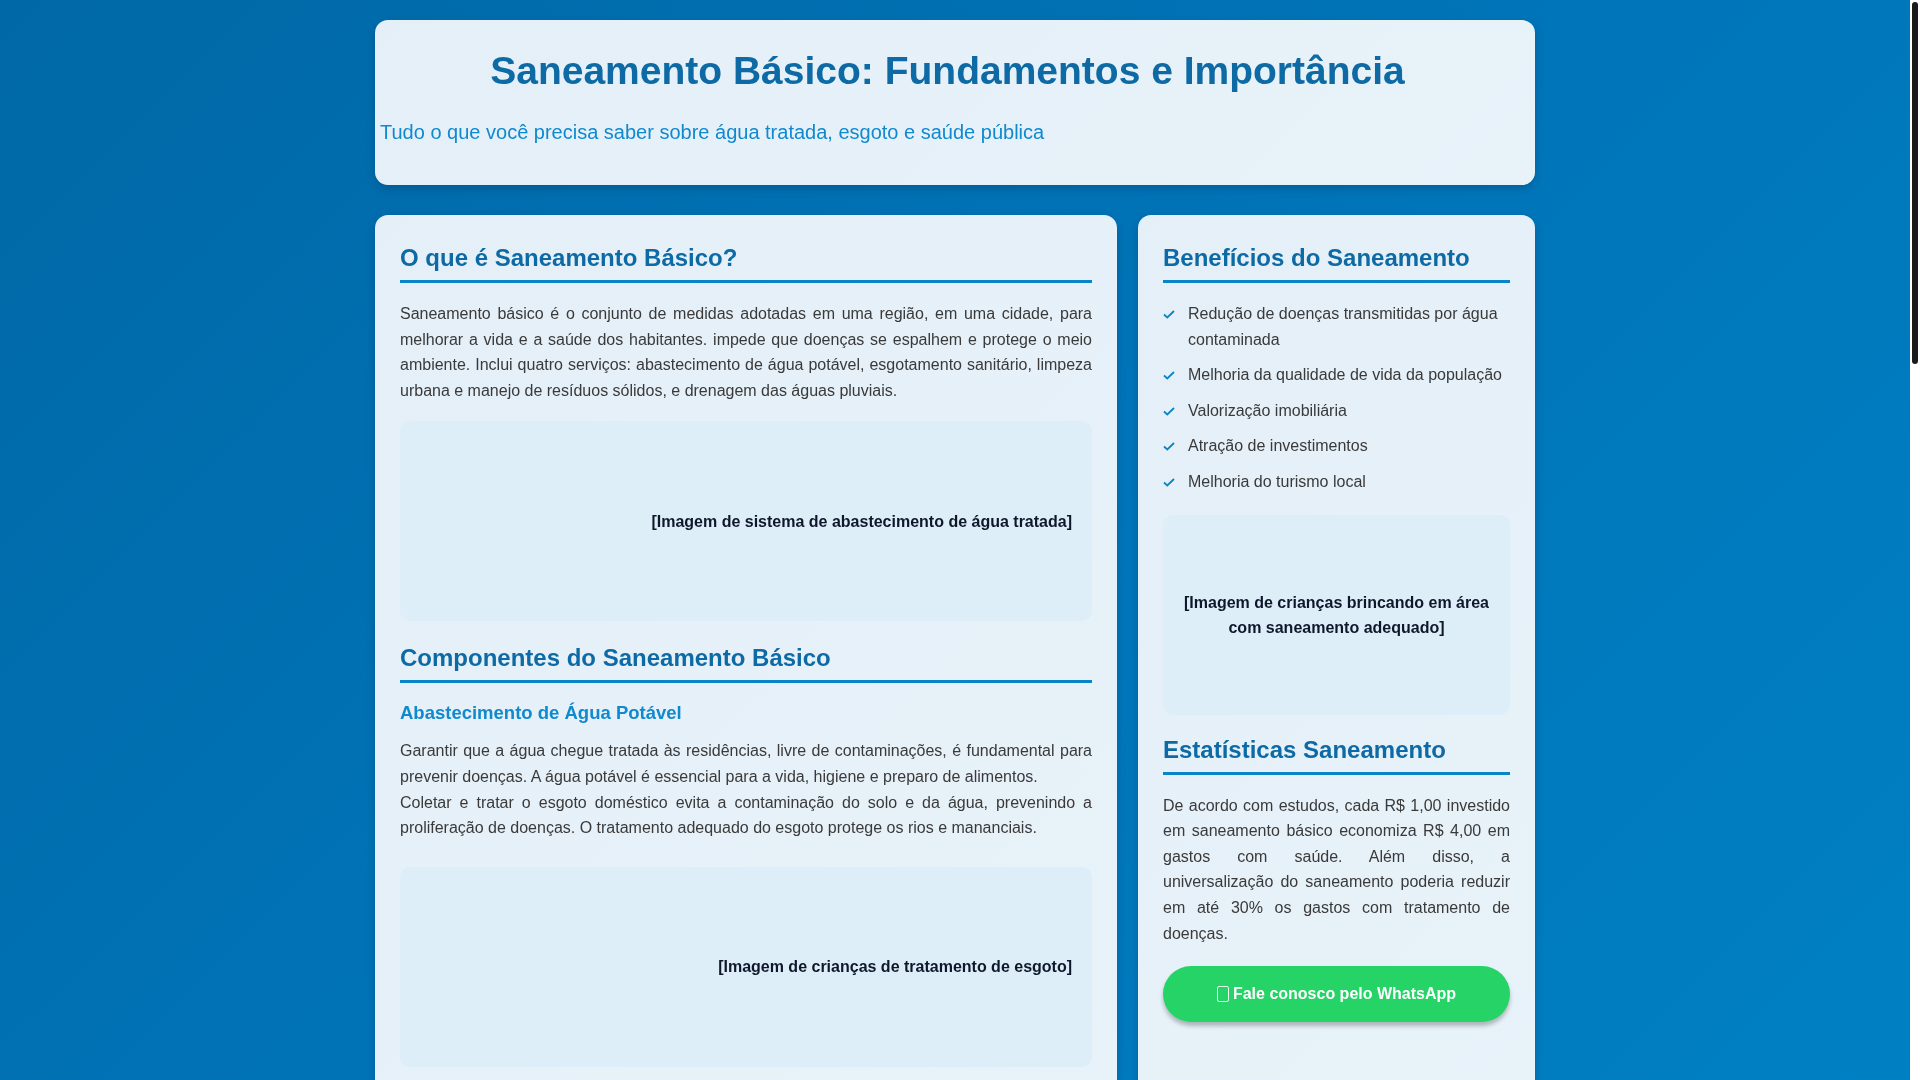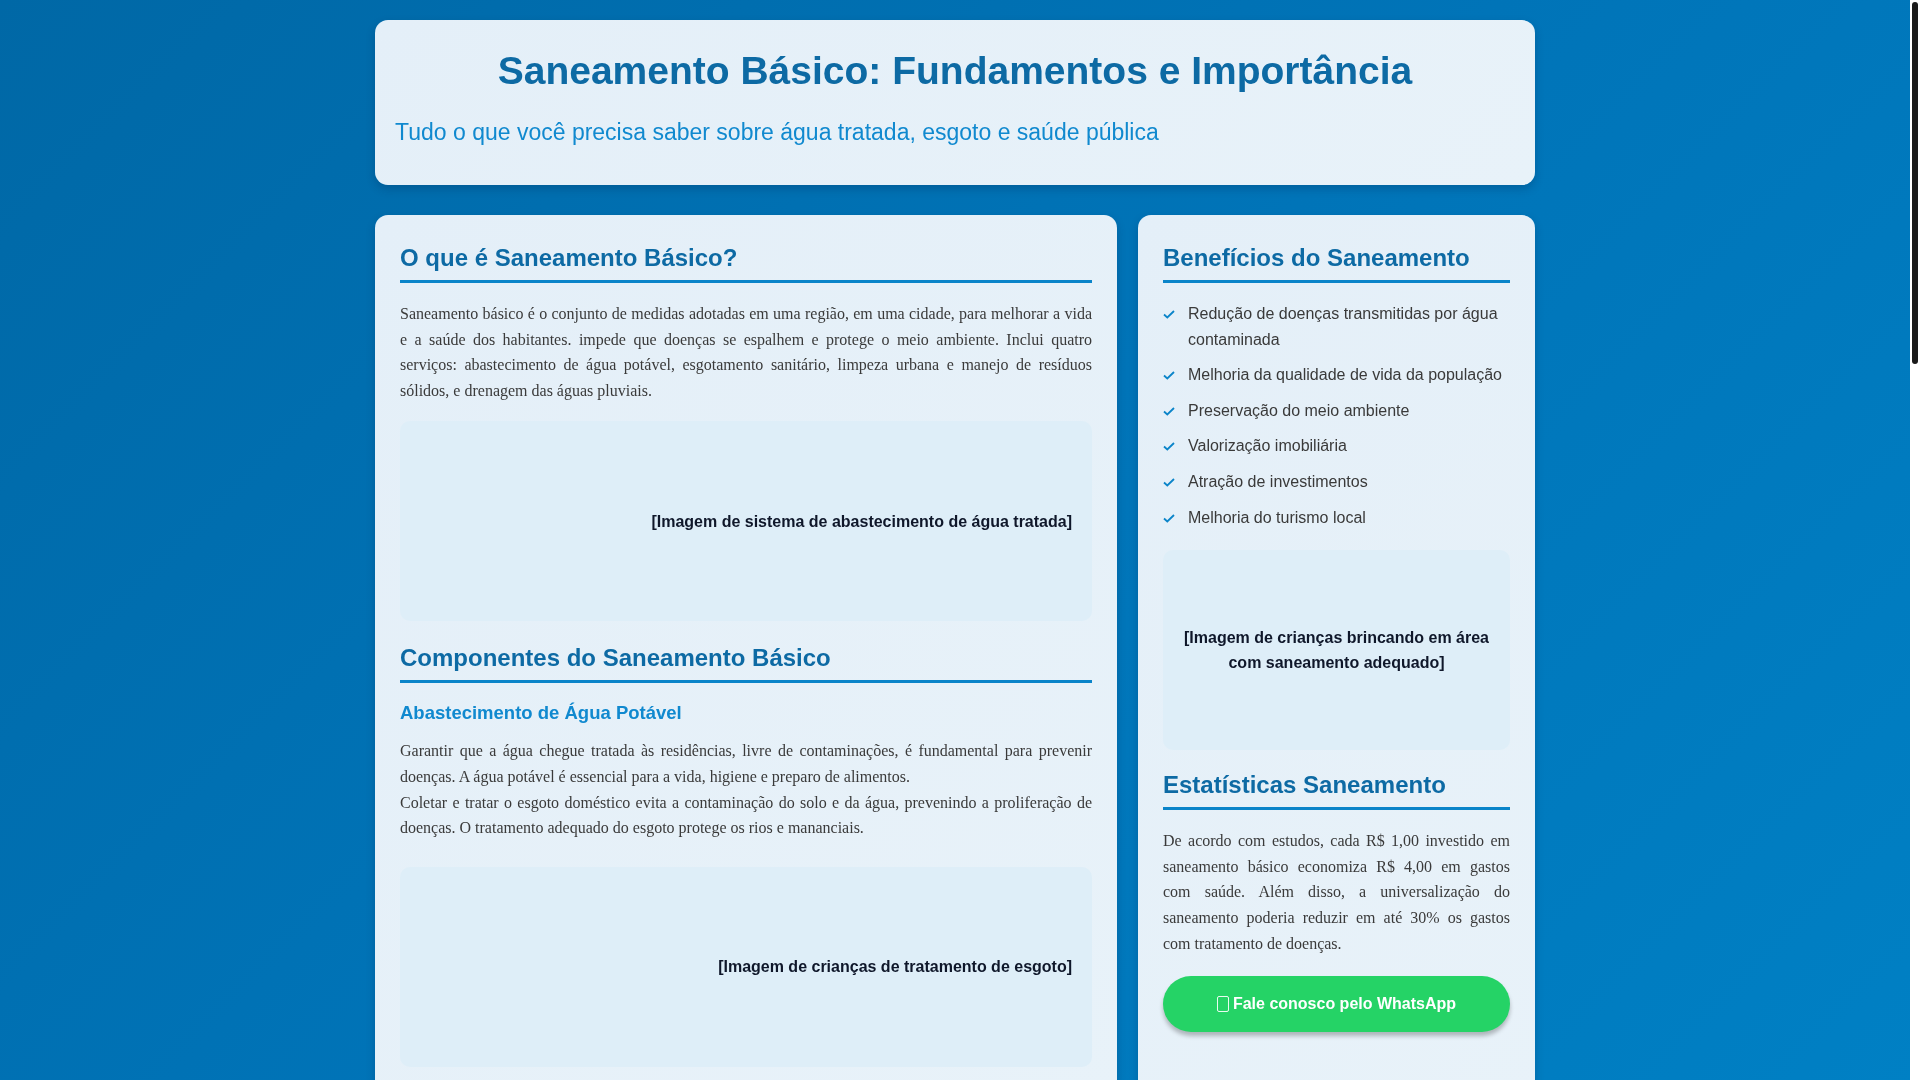--- a/index.html
+++ b/index.html
@@ -16,33 +16,33 @@
       top: 20px;
       width: 1160px;
     }
     .card {
       background: linear-gradient(135deg, #e4eff8 0%, #e8f2f9 100%);
       border-radius: 13px;
       box-shadow: 0 4px 8px rgba(0, 40, 80, 0.25);
     }
     .header-card {
       height: 165px;
-      padding: 28px 20px 0 20px;
+      padding: 28px 20px 0 5px;
       position: relative;
     }
     .header-title {
       text-align: center;
       color: #0d6aa4;
       font-size: 39px;
       font-weight: bold;
       line-height: 46px;
     }
     .header-subtitle {
       color: #1089cf;
-      font-size: 23px;
+      font-size: 20px;
       margin-top: 26px;
       line-height: 24px;
     }
     .columns {
       display: flex;
       gap: 21px;
       margin-top: 30px;
     }
     .col-left {
       width: 742px;
@@ -61,21 +61,20 @@
       line-height: 30px;
       padding-bottom: 7px;
       border-bottom: 3px solid #0a84c9;
       margin-bottom: 18px;
     }
     .body-text {
       font-size: 16px;
       line-height: 25.6px;
       color: #3a3a3a;
       text-align: justify;
-      font-family: Liberation Serif, serif;
     }
     .placeholder {
       background: #deeef8;
       border-radius: 10px;
       display: flex;
       align-items: center;
       justify-content: flex-end;
       text-align: center;
       color: #0f172a;
       font-weight: bold;
@@ -211,28 +210,20 @@
                 </svg>
               </span>
             <span>Melhoria da qualidade de vida da população</span>
           </li>
           <li>
             <span class="check-icon">
                 <svg width="12" height="9" viewBox="0 0 12 9">
                   <path d="M1 4.5 L4.3 7.5 L11 1" stroke="#0a84c9" stroke-width="1.8" fill="none"></path>
                 </svg>
               </span>
-            <span>Preservação do meio ambiente</span>
-          </li>
-          <li>
-            <span class="check-icon">
-                <svg width="12" height="9" viewBox="0 0 12 9">
-                  <path d="M1 4.5 L4.3 7.5 L11 1" stroke="#0a84c9" stroke-width="1.8" fill="none"></path>
-                </svg>
-              </span>
             <span>Valorização imobiliária</span>
           </li>
           <li>
             <span class="check-icon">
                 <svg width="12" height="9" viewBox="0 0 12 9">
                   <path d="M1 4.5 L4.3 7.5 L11 1" stroke="#0a84c9" stroke-width="1.8" fill="none"></path>
                 </svg>
               </span>
             <span>Atração de investimentos</span>
           </li>

